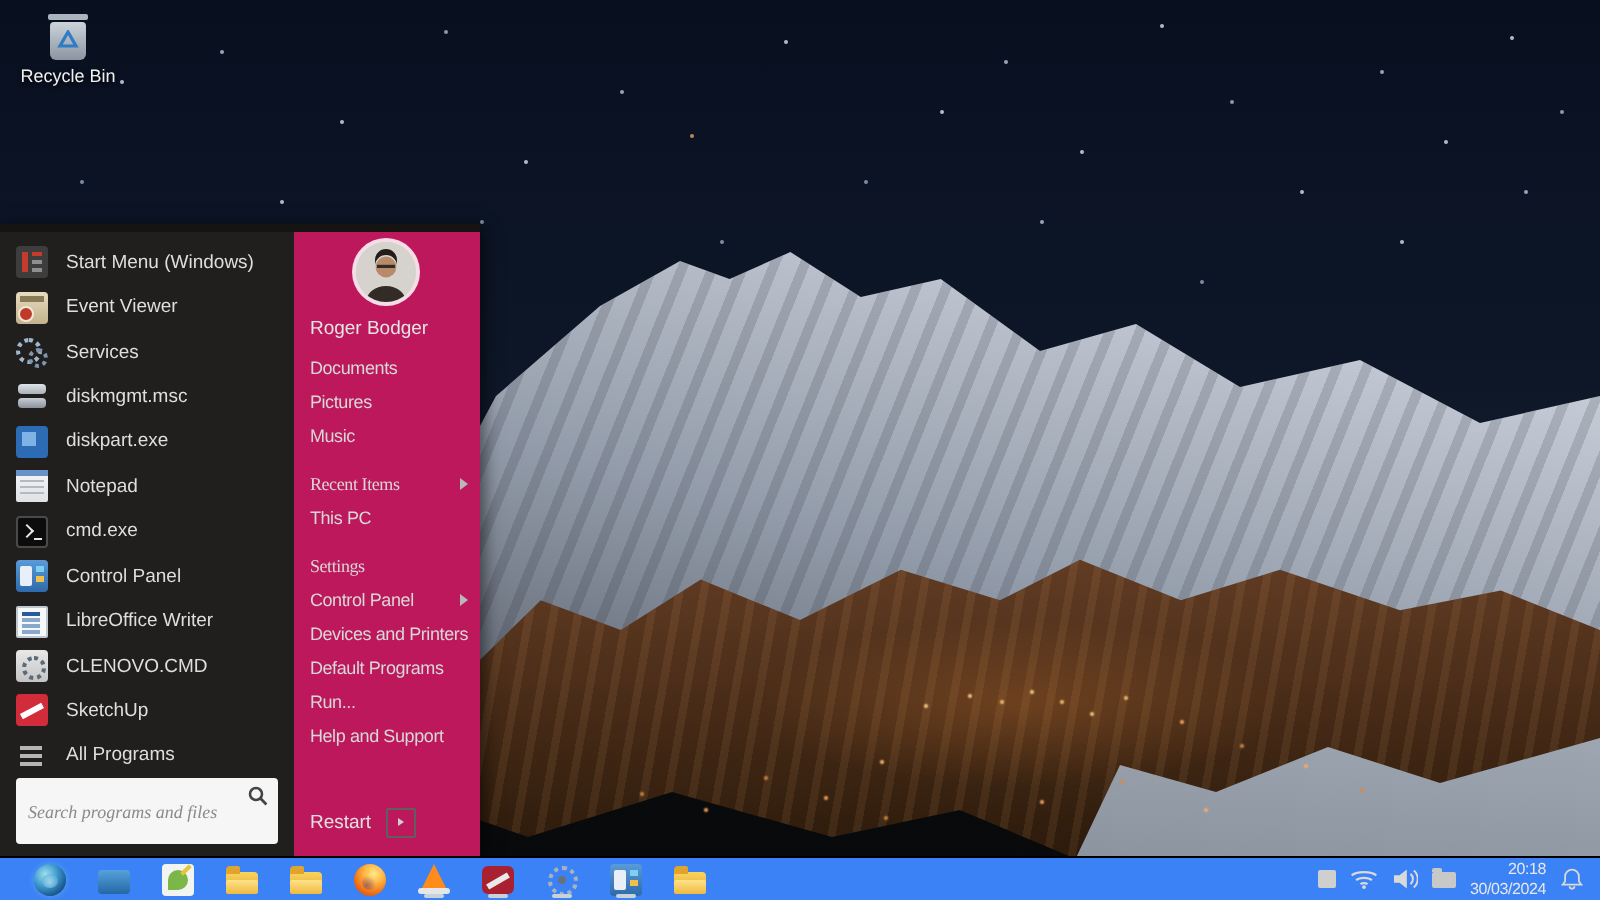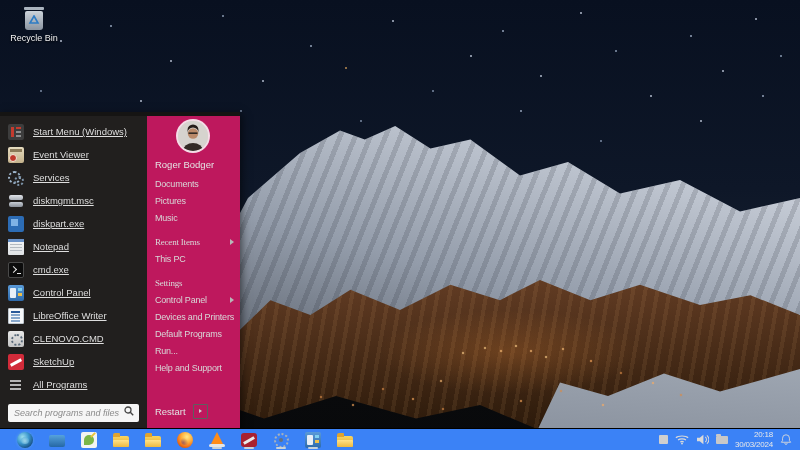--- a/index.html
+++ b/index.html
@@ -49,21 +49,21 @@
   .bin-body { width:18px; height:19px; margin:0 auto; background:linear-gradient(#ccd3da,#8b95a1); border-radius:2px 2px 3px 3px; position:relative; }
   .bin-body svg { position:absolute; left:3px; top:4px; }
   .recycle-label { margin-top:3px; font-size:9px; color:#f0f0f0; text-shadow:0 1px 2px rgba(0,0,0,.9); }
 
   
   .menu { position:absolute; left:0; top:112px; width:240px; height:312px; display:flex;
     border-top:4px solid #151413; box-shadow:2px 2px 8px rgba(0,0,0,.55); }
   .menu-left { width:155px; background:#211f1e; display:flex; flex-direction:column; padding:4px 0 6px; box-sizing:border-box; }
   .menu-right { flex:1; background:#be185d; display:flex; flex-direction:column; padding:2px 0 4px; box-sizing:border-box; }
   .lrow { height:23px; display:flex; align-items:center; gap:9px; padding:0 8px; cursor:default; }
-  .llabel { font-size:9.5px; color:#dedede; white-space:nowrap;text-decoration:underline; }
+  .llabel { font-size:9.5px; color:#dedede; white-space:nowrap; }
   .mi { width:16px; height:16px; position:relative; flex:0 0 16px; }
 
   .ic-startmenu { background:#3d3d3d; border-radius:2px; }
   .ic-startmenu::before { content:''; position:absolute; left:3px; top:3px; width:3px; height:10px; background:#c43b2e; }
   .ic-startmenu::after { content:''; position:absolute; left:8px; top:3px; width:5px; height:2px; background:#c43b2e; box-shadow:0 4px 0 #8f8f8f,0 8px 0 #8f8f8f; }
   .ic-eventviewer { background:linear-gradient(#e6dcc0,#c4b28c); border-radius:2px; }
   .ic-eventviewer::before { content:''; position:absolute; left:2px; right:2px; top:2px; height:3px; background:#8a7a58; }
   .ic-eventviewer::after { content:''; position:absolute; left:1px; bottom:1px; width:8px; height:8px; border-radius:50%; background:#c0392b; border:1px solid #f2e8d8; box-sizing:border-box; }
   .ic-services::before { content:''; position:absolute; left:0; top:1px; width:9px; height:9px; border:2px dotted #9fb6cc; border-radius:50%; }
   .ic-services::after { content:''; position:absolute; right:0; bottom:0; width:6px; height:6px; border:2px dotted #7f96ac; border-radius:50%; }
@@ -82,22 +82,22 @@
   .ic-cpanel::after { content:''; position:absolute; right:2px; top:3px; width:4px; height:3px; background:#7fd0f0; box-shadow:0 5px 0 #f0c04a; }
   .ic-writer { background:#f6f8fa; border:1px solid #c0c8d0; border-radius:1px; box-sizing:border-box; }
   .ic-writer::before { content:''; position:absolute; left:2px; top:2px; width:9px; height:2px; background:#2a5a9a; box-shadow:0 3px 0 #88a8cc,0 6px 0 #88a8cc,0 9px 0 #88a8cc; }
   .ic-clenovo { background:linear-gradient(#e8e8e8,#c4c4c4); border-radius:2px; }
   .ic-clenovo::before { content:''; position:absolute; left:3px; top:3px; width:8px; height:8px; border:2px dotted #5a6a7a; border-radius:50%; }
   .ic-sketchup { background:#d22b3a; border-radius:2px; }
   .ic-sketchup::before { content:''; position:absolute; left:2px; top:7px; width:12px; height:3px; background:#fff; transform:rotate(-28deg); }
   .ic-allprograms::before { content:''; position:absolute; left:2px; top:3px; width:11px; height:2px; background:#b5b5b5; box-shadow:0 4px 0 #b5b5b5,0 8px 0 #b5b5b5; }
 
   .searchwrap { margin:8px 8px 0; margin-top:auto; position:relative; }
-  .search { width:100%; height:18px; box-sizing:border-box; border:none; border-radius:2px; background:#f6f6f6;
-    font-family:Liberation Sans, sans-serif; font-size:9px; padding:0 18px 0 6px; color:#333; outline:none; }
+  .search { width:100%; height:33px; box-sizing:border-box; border:none; border-radius:2px; background:#f6f6f6;
+    font-family:Liberation Serif, serif; font-size:9px; padding:0 18px 0 6px; color:#333; outline:none; }
   .search::placeholder { font-style:italic; color:#8a8a8a; }
   .searchwrap svg { position:absolute; right:5px; top:4px; }
 
   .avatar { width:30px; height:30px; border-radius:50%; overflow:hidden; background:#d6d3ce; margin:3px auto 5px; box-shadow:0 0 0 2px rgba(255,255,255,.85); }
   .rname { font-size:9.5px; color:#e4e4e4; padding:0 8px; height:16px; display:flex; align-items:center; margin-bottom:3px; }
   .rrow { height:17px; display:flex; align-items:center; padding:0 6px 0 8px; cursor:default; }
   .rlabel { font-size:9px; color:#d8d8d8; white-space:nowrap; letter-spacing:-.2px; }
   .gap6 { margin-top:7px;font-family:Liberation Serif, serif; }
   .arrow { width:0; height:0; border-top:3px solid transparent; border-bottom:3px solid transparent; border-left:4px solid #b8b8b8; margin-left:auto; }
   .power-row { margin-top:auto; display:flex; align-items:center; gap:7px; padding:0 6px 3px 8px; height:20px;text-align:center; }

